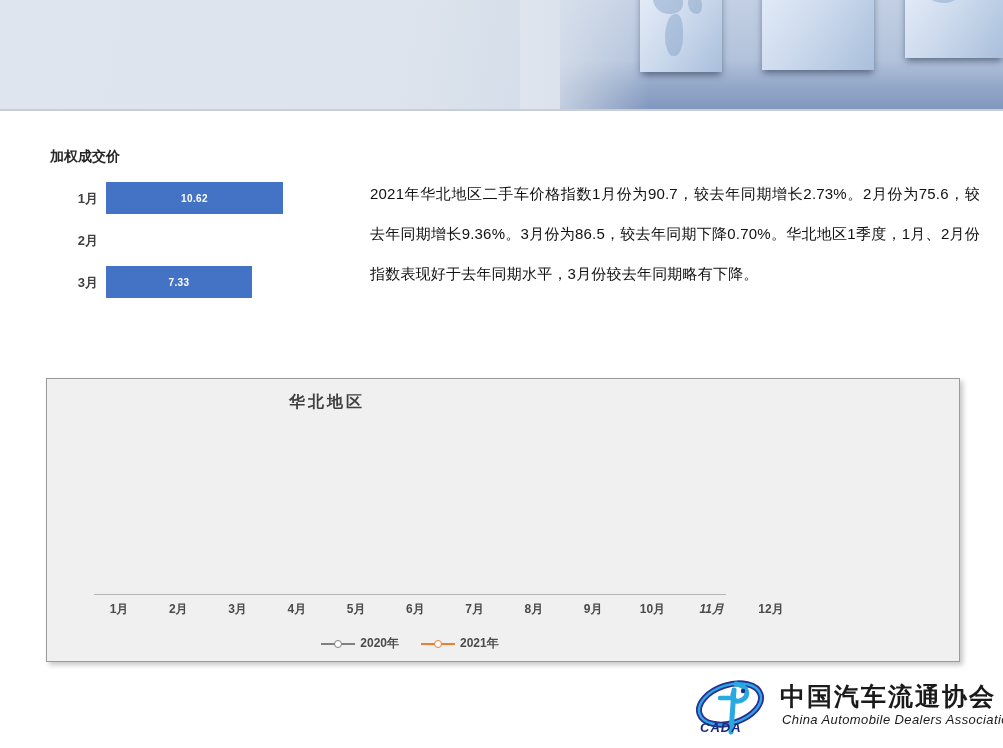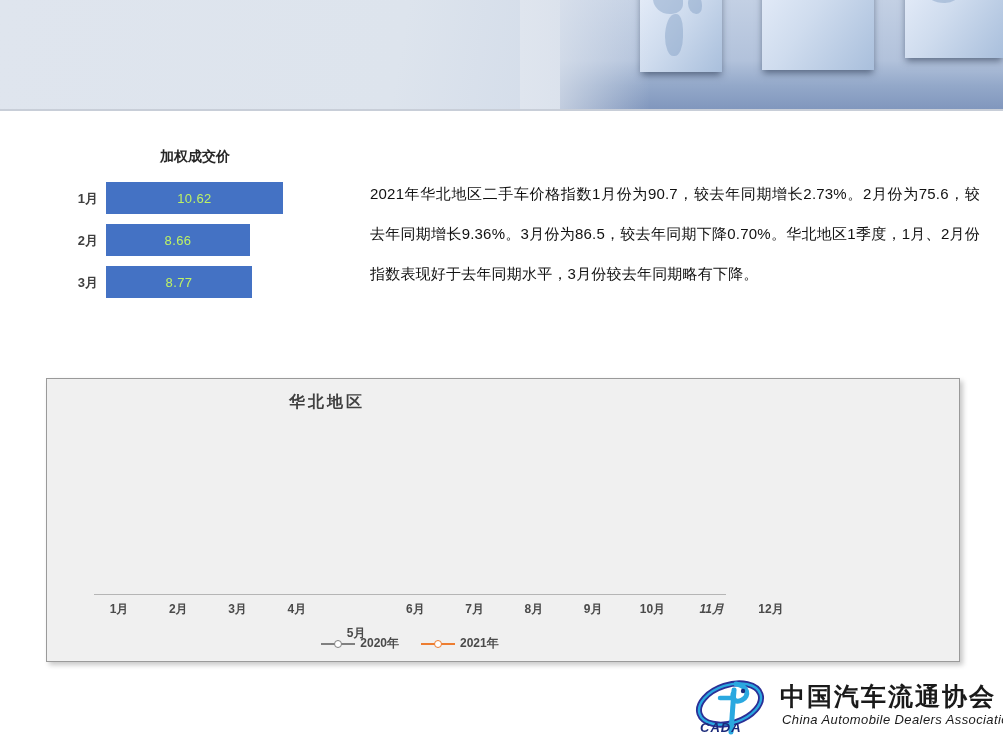--- a/index.html
+++ b/index.html
@@ -41,36 +41,36 @@
     font-size:27px;font-weight:bold;color:#1c1c1c;
     letter-spacing:.5px;white-space:nowrap;
   }
   .hdr-rule{
     position:absolute;left:0;top:109px;width:1003px;height:2px;background:#c8ced8;
   }
 
   
   .barchart{position:absolute;left:50px;top:140px;width:290px;height:175px;}
   .bar-title{
-    position:absolute;left:0;top:8px;width:290px;text-align:center;
+    position:absolute;left:0;top:8px;width:290px;text-align:left;
     font-size:14px;font-weight:bold;color:#262626;
   }
   .bar-rows{position:absolute;left:0;top:42px;width:290px;}
   .bar-row{position:relative;height:36px;margin-bottom:6px;}
   .bar-cat{
     position:absolute;left:0;top:8px;width:48px;text-align:right;
     font-size:13px;font-weight:bold;color:#3f3f3f;
   }
   .bar-track{position:absolute;left:56px;top:0;height:32px;}
   .bar-fill{
     position:relative;height:32px;background:#4472C4;
     display:flex;align-items:center;justify-content:center;
   }
   .bar-val{
-    font-size:13px;font-weight:normal;color:#bef264;letter-spacing:.4px;
+    font-size:10px;font-weight:bold;color:#ffffff;letter-spacing:.4px;
   }
 
   
   .para{
     position:absolute;left:370px;top:174px;width:610px;
     font-size:15px;color:#111;line-height:40px;
     text-align:justify;letter-spacing:.2px;
   }
 
   
@@ -172,31 +172,26 @@
         <div class="bar-row">
           <div class="bar-cat">1月</div>
           <div class="bar-track" style="width: 200px;">
             <div class="bar-fill" style="width: 177px; background: rgb(68, 114, 196);">
               <span class="bar-val">10.62</span>
             </div>
           </div>
         </div>
         <div class="bar-row">
           <div class="bar-cat">2月</div>
-          <div class="bar-track" style="width: 200px;">
-            <div class="bar-fill" style="width: 144px; background: rgb(68, 114, 196);">
-              <span class="bar-val">8.66</span>
-            </div>
-          </div>
         </div>
         <div class="bar-row">
           <div class="bar-cat">3月</div>
           <div class="bar-track" style="width: 200px;">
             <div class="bar-fill" style="width: 146px; background: rgb(68, 114, 196);">
-              <span class="bar-val">8.77</span>
+              <span class="bar-val">7.33</span>
             </div>
           </div>
         </div>
       </div>
   </div>
 
   <div class="para">2021年华北地区二手车价格指数1月份为90.7，较去年同期增长2.73%。2月份为75.6，较去年同期增长9.36%。3月份为86.5，较去年同期下降0.70%。华北地区1季度，1月、2月份指数表现好于去年同期水平，3月份较去年同期略有下降。</div>
 
   <div class="panel">
     <div class="panel-title">华北地区</div>
@@ -205,21 +200,21 @@
       <svg id="line-svg" width="912" height="282">
           <path d="M72.0,500.8 C81.9,509.9 111.5,554.8 131.3,555.4 C151.0,555.9 170.8,516.8 190.5,504.3 C210.3,491.9 230.1,486.7 249.8,480.6 C269.6,474.4 289.3,468.8 309.1,467.4 C328.8,466.0 348.6,471.9 368.4,472.2 C388.1,472.5 407.9,469.0 427.6,469.1 C447.4,469.2 467.2,473.3 486.9,472.6 C506.7,472.0 526.4,466.3 546.2,465.2 C565.9,464.0 585.7,463.5 605.5,465.6 C625.2,467.7 645.0,476.7 664.7,477.5 C684.5,478.3 714.1,471.6 724.0,470.4" fill="none" stroke="#808080" stroke-width="3" stroke-linecap="round"></path>
           <path d="M72.0,488.9 C81.9,493.1 111.5,510.9 131.3,514.0 C151.0,517.1 180.7,508.5 190.5,507.4" fill="none" stroke="#ED7D31" stroke-width="3" stroke-linecap="round"></path>
         </svg>
       <div class="axis-line"></div>
       <div class="xlabels" id="xlabels">
           <div class="xlabel" style="left: 25px;">1月</div>
           <div class="xlabel" style="left: 84.2727px;">2月</div>
           <div class="xlabel" style="left: 143.545px;">3月</div>
           <div class="xlabel" style="left: 202.818px;">4月</div>
-          <div class="xlabel" style="left: 262.091px; margin-top: 24px;">5月</div>
+          <div class="xlabel" style="left: 262.091px;">5月</div>
           <div class="xlabel" style="left: 321.364px;">6月</div>
           <div class="xlabel" style="left: 380.636px;">7月</div>
           <div class="xlabel" style="left: 439.909px;">8月</div>
           <div class="xlabel" style="left: 499.182px;">9月</div>
           <div class="xlabel" style="left: 558.455px;">10月</div>
           <div class="xlabel" style="left: 617.727px; font-style: italic;">11月</div>
           <div class="xlabel" style="left: 677px;">12月</div>
         </div>
       <div id="dots-layer"></div>
       <div id="dlabels-layer"></div>

